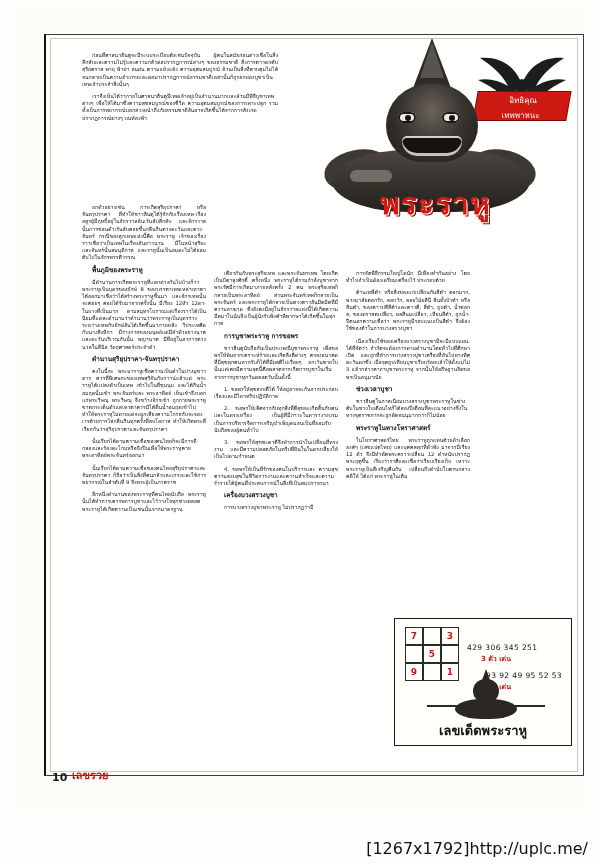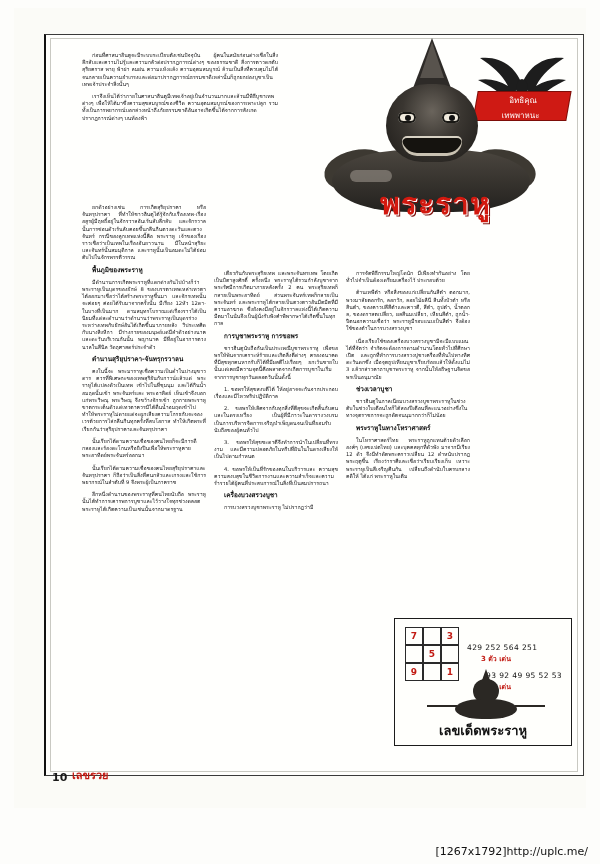--- a/index.html
+++ b/index.html
@@ -263,21 +263,21 @@
   .folio-name {
     position: absolute;
     left: 58px; bottom: 24px;
     font-size: 11px; font-weight: bold; color: #c21a12;
   }
 
   
   .watermark {
     position: absolute;
     right: 12px; bottom: 6px;
-    font-size: 11px;
+    font-size: 16px;
     color: #111;
     font-family: "DejaVu Sans", sans-serif;
   }
 </style>
 </head>
 <body>
 
 <div id="page">
   <div class="scan">
     <div class="page-frame"></div>
@@ -316,21 +316,21 @@
 
     <div class="col" id="intro">
       <p>ก่อนที่ศาสนาอินดูจะมีระบบระเบียบดังเช่นปัจจุบัน ผู้คนในสมัยก่อนต่างเชื่อในสิ่งลึกลับและความไม่รู้และความกลัวต่อปรากฏการณ์ต่างๆ ของธรรมชาติ สิ่งการดาวตกดับ สุริยคราส พายุ ฟ้าผ่า ลมฝน ความแห้งแล้ง ความอุดมสมบูรณ์ ล้วนเป็นสิ่งที่ควบคุมไม่ได้ จนกลายเป็นความยำเกรงและต่อมาปรากฏการณ์ธรรมชาติเหล่านั้นก็ถูกยกย่องบูชาเป็นเทพเจ้าประจำสิ่งนั้นๆ</p>
       <p>เราจึงเห็นได้ว่าภายในศาสนาฮินดูมีเทพเจ้าอยู่เป็นจำนวนมากและล้วนมีพิธีบูชาเทพต่างๆ เพื่อให้ได้มาซึ่งความสุขสมบูรณ์ของชีวิต ความอุดมสมบูรณ์ของการเพาะปลูก รวมทั้งเป็นการพยากรณ์บอกล่วงหน้าถึงภัยธรรมชาติอันอาจเกิดขึ้นได้จากการสังเกตปรากฏการณ์ต่างๆ บนท้องฟ้า</p>
     </div>
 
     <div class="col" id="col1">
         <p>ยกตัวอย่างเช่น การเกิดสุริยุปราคา หรือ จันทรุปราคา ที่ทำให้ชาวฮินดูได้รู้จักกับเรื่องเทพ-เรื่องอสูรผู้มีฤทธิ์อยู่ในจักรวาลอันเร้นลับลึกลับ และจักรวาลนั้นการซ่อนตัวเร้นลับคอยขึ้นกลืนกินดวงตะวันและดวงจันทร์ กรณีของลูกเทพแห่งนี้คือ พระราหู เจ้าของเรื่องราวเชื่อว่าเป็นเทพในเรื่องอันยาวนาน มีในหน้าสุริยะ และจันทร์นั้นสมมุติกาล และราหูนั้นเป็นอมตะไม่ได้ย่อมดับไปในจักรพรรดิวรรณ</p>
         <p class="subhead">พื้นภูมิของพระราหู</p>
         <p>มีตำนานการเกิดพระราหูที่แตกต่างกันไปบ้างก็ว่า พระราหูเป็นบุตรของยักษ์ 8 ของบรรดาเทพเหล่าเทวดาได้ออกมาเชื่อว่าได้สร้างพระราหูขึ้นมา และจักรเทพนั้นจะค่อยๆ ค่อยได้รับมาจากครั้งนั้น มีเรียง 12หัว 12ตา-ในบางที่เป็นมาก ตามสมุทรโบราณแต่เรื่องราวได้เป็นนิยมที่แต่ละตำนานว่าตำนานว่าพระราหูเป็นบุตรร่วง ระหว่างเทพกับยักษ์อันได้เกิดขึ้นมาภายหลัง วิประเทศิต กับนางสิงหิกา มีร่างกายของมนุษย์แต่มีลำตัวอย่างนาคและตะวันบริเวณกันนั้น พญานาค มีที่อยู่ในอาการดวงนวลในสีนิล วัตถุศาสตร์ประจำตัว</p>
-        <p class="subhead">ตำนานสุริยุปราคา-จันทรุกรวาลน</p>
+        <p class="subhead">ตำนานสุริยุปราคา-จันทรุปราคา</p>
         <p>คงในนี้จะ พระมาราหูเชื่อความเป็นต่ำในปางมุขาวตาร ควรที่พิเศษกะของเทพสุริยันกับกาวน์แล้วแต่ พระราหูได้แปลงตัวเป็นเทพ เข้าไปในที่ชุมนุม และได้กินน้ำอมฤตนั้นเข้า พระจันทร์และ พระอาทิตย์ เห็นเข้าจึงบอกแก่พระวิษณุ พระวิษณุ จึงขว้างจักรเข้า ถูกกายพระราหูขาดกระเด็นตัวแต่เทวดาควรมิได้ตื่นน้ำอมฤตเข้าไป ทำให้พระราหูไม่ตายแต่จะผูกเสียงความโกรธกับจะจองเวรด้วยการไล่กลืนกินทุกครั้งที่สบโอกาส ทำให้เกิดพระที่เรียกกันว่าสุริยุปราคาและจันทรุปราคา</p>
         <p>นั้นเรียกได้ตามความเชื่อของคนไทยก็จะมีการตีกลองและร้องตะโกนหรือยิงปืนเพื่อให้พระราหูคายพระอาทิตย์พระจันทร์ออกมา</p>
         <p>นั้นเรียกได้ตามความเชื่อของคนไทยสุริยุปราคาและจันทรุปราคา ก็ถือว่าเป็นสิ่งที่คนกลัวและเกรงและใช้การพยากรณ์ในลำดับที่ 9 จึงพระผู้เป็นภาคราช</p>
         <p>อีกหนึ่งตำนานของพระราหูที่คนไทยนับถือ พระราหูนั้นได้ทำการเคารพการบูชาและไว้วางใจทุกช่วงตลอด พระราหูได้เกิดความเป็นเช่นนั้นจากมาตรฐาน</p>
       </div>
     <div class="col" id="col2">
         <p>เดียวกันกับพระสุริยเทพ และพระจันทรเทพ โดยเกิดเป็นบิดาสูงศักดิ์ ครั้งหนึ่ง พระราหูได้รวมกำลังบูชาจากพระรัศมีการเกิดมาภายหลังครั้ง 2 คน พระสุริยเทพก็กลายเป็นพระอาทิตย์ ส่วนพระจันทร์เทพก็กลายเป็นพระจันทร์ และพระราหูได้กลายเป็นดวงดาวอันมืดมิดที่มีความอาฆาต ซึ่งยังคงมีอยู่ในจักรวาลแห่งนี้ได้เกิดความมืดมาในนั่นจึงเป็นผู้นั่งรับฟังคำพิพากษาได้เกิดขึ้นในทุกกาล</p>
         <p class="subhead">การบูชาพระราหู การขอพร</p>
         <p>ชาวฮินดูนับถือกันเป็นประเพณีบูชาพระราหู เพื่อขอพรให้พ้นจากเคราะห์ร้ายและเกิดสิ่งดีต่างๆ ครองอนาคตที่มีสุขทุกคนหากรับก็ได้ที่มีผลดีไปเรื่อยๆ ยกเว้นชายใบนั้นแต่เคยมีความจุดนี้คือพลาดจากเกิดการบูชาในเริ่มจากการบูชาทุกวันตลอดวันนั้นตั้งนี้</p>
         <p>1. ขอพรให้สุขสงบดีได้ ให้อยู่อาจจะกันจากประกอบเรื่องและมีไหวทริปปฏิบัติกาล</p>
@@ -357,21 +357,21 @@
           <div></div>
           <div class="hl">3</div>
           <div></div>
           <div class="hl">5</div>
           <div></div>
           <div class="hl">9</div>
           <div></div>
           <div class="hl">1</div>
         </div>
       <div class="lucky-label" style="left:86px; top:10px;">3 ตัว เด่น</div>
-      <div class="lucky-nums" style="left:72px; top:24px;">429 252 564 251</div>
+      <div class="lucky-nums" style="left:72px; top:24px;">429 306 345 251</div>
       <div class="lucky-label" style="left:86px; top:38px;">2 ตัว เด่น</div>
       <div class="lucky-nums" style="left:80px; top:52px;margin-left:11px;">93 92 49 95 52 53</div>
 
       <div class="lucky-deity">
         <div class="tip"></div>
         <div class="head"></div>
         <div class="body"></div>
         <div class="ray l"></div>
         <div class="ray r"></div>
       </div>

